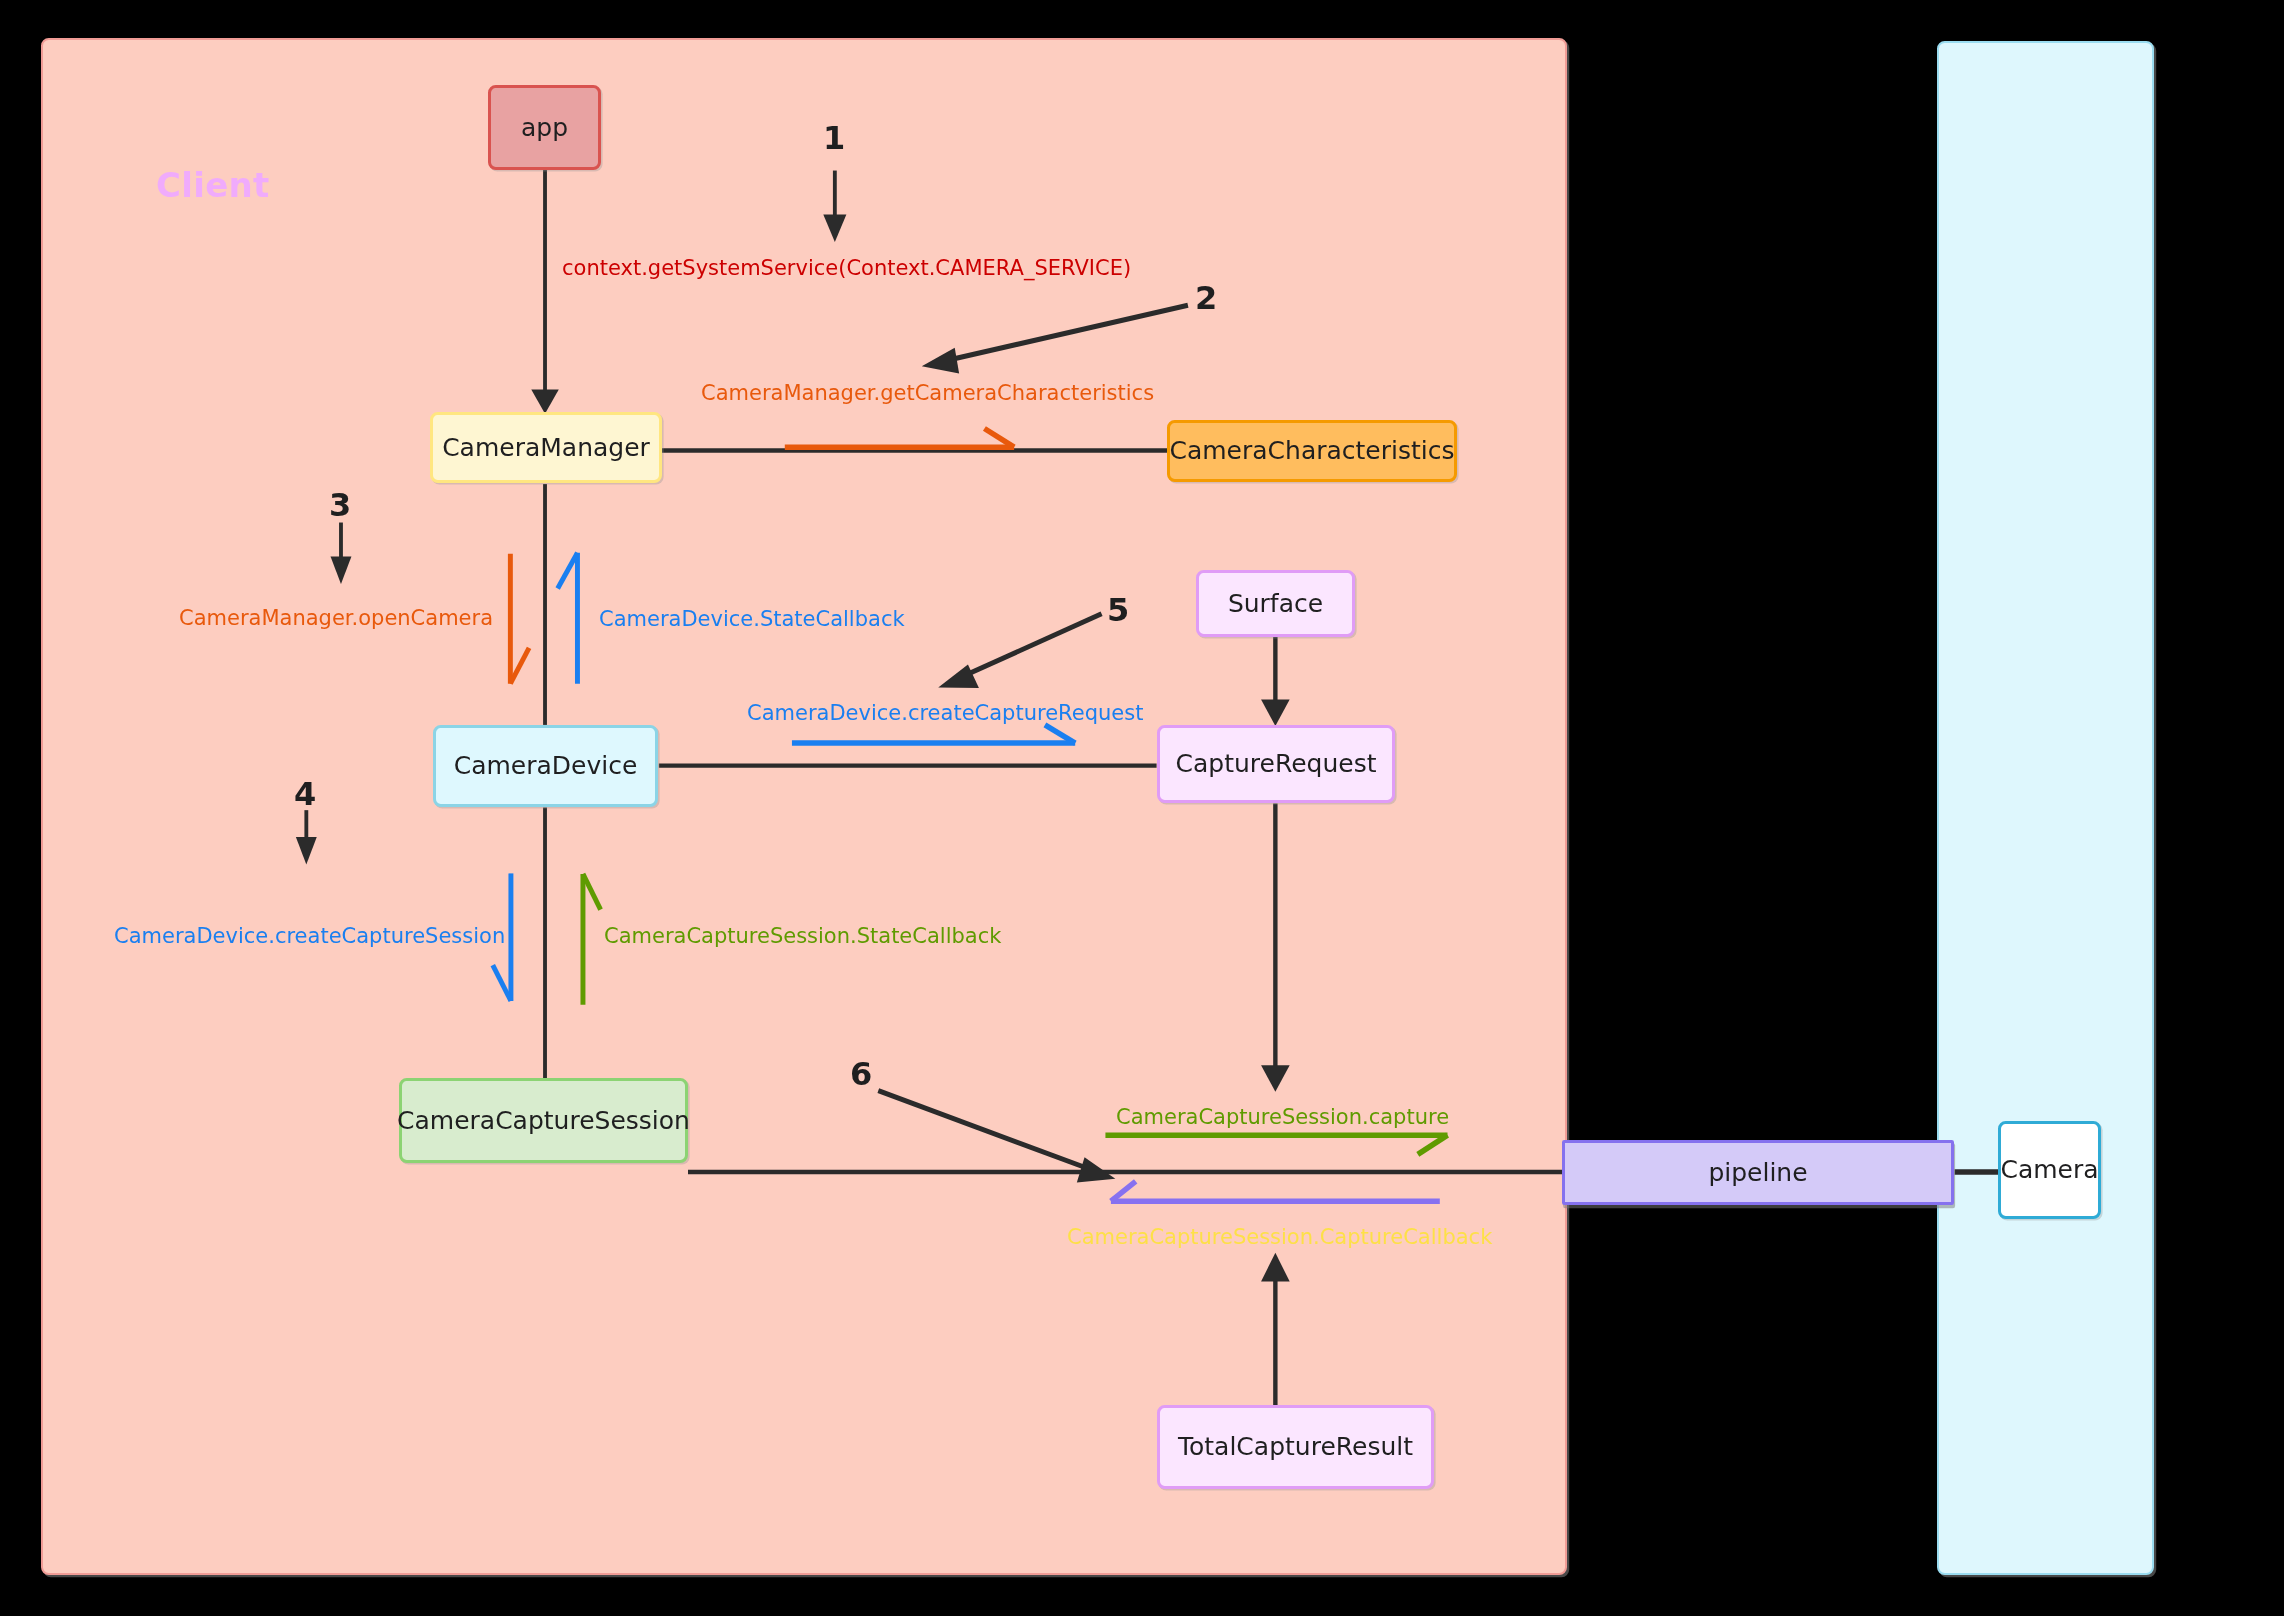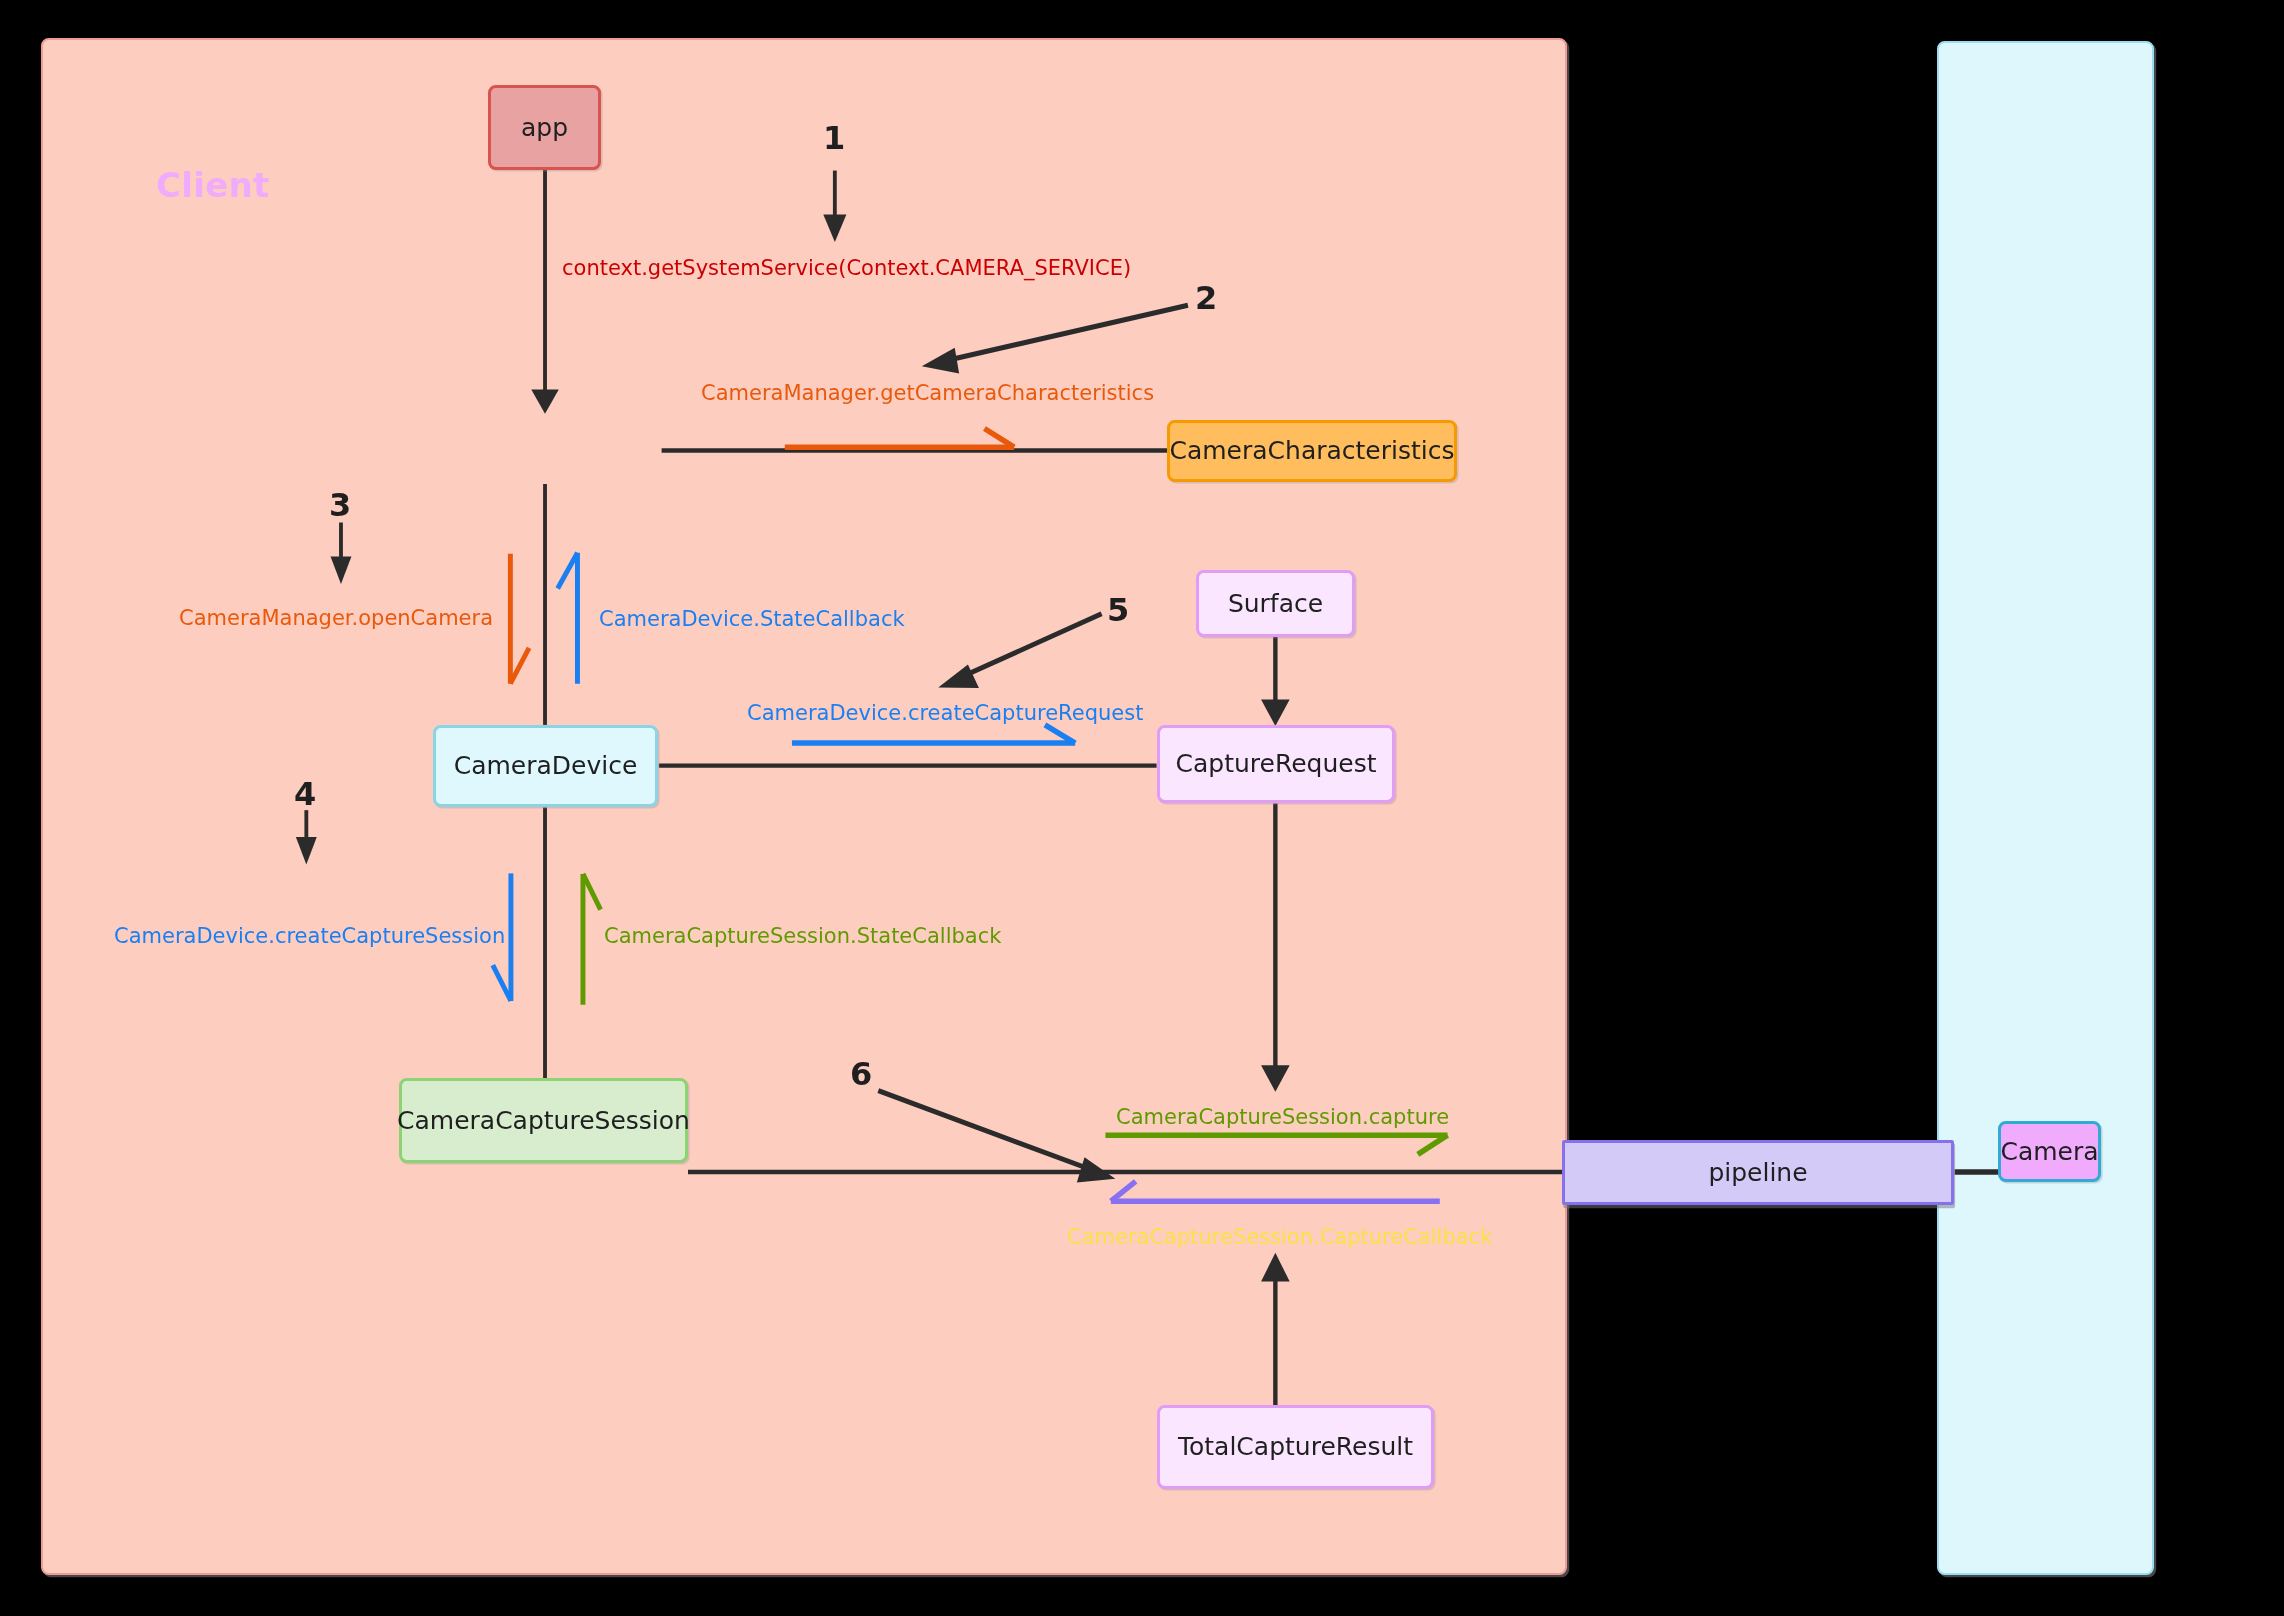--- a/index.html
+++ b/index.html
@@ -117,22 +117,22 @@
   .node-pipeline {
     left: 1562px; top: 1140px;
     width: 392px; height: 65px;
     background: #d4caf8;
     border: 3.3px solid #8571ee;
     border-radius: 2.2px;
     box-shadow: 1.1px 3.3px 0 rgba(120,120,120,0.5);
   }
   .node-camera {
     left: 1998px; top: 1121px;
-    width: 103px; height: 61px;
-    background: #f0abfc;
+    width: 103px; height: 98px;
+    background: #ffffff;
     border: 3.3px solid #2fabd6;
   }
   
   .lbl {
     position: absolute;
     font-size: 21px;
     white-space: nowrap;
     line-height: 1;
   }
   .lbl-num {
@@ -282,20 +282,23 @@
       <path d="M 2020 2184 L 2065 2148" stroke="#8771f0" stroke-width="10" fill="none" stroke-linecap="butt"></path>
     </g>
   </svg>
 
   <div class="container-title client-title">Client</div>
 
   <div class="node node-app">
     <span>app</span>
   </div>
 
+  <div class="node node-cameramanager">
+    <span>CameraManager</span>
+  </div>
 
   <div class="node node-cameracharacteristics">
     <span>CameraCharacteristics</span>
   </div>
 
   <div class="node node-cameradevice">
     <span>CameraDevice</span>
   </div>
 
   <div class="node node-surface">

